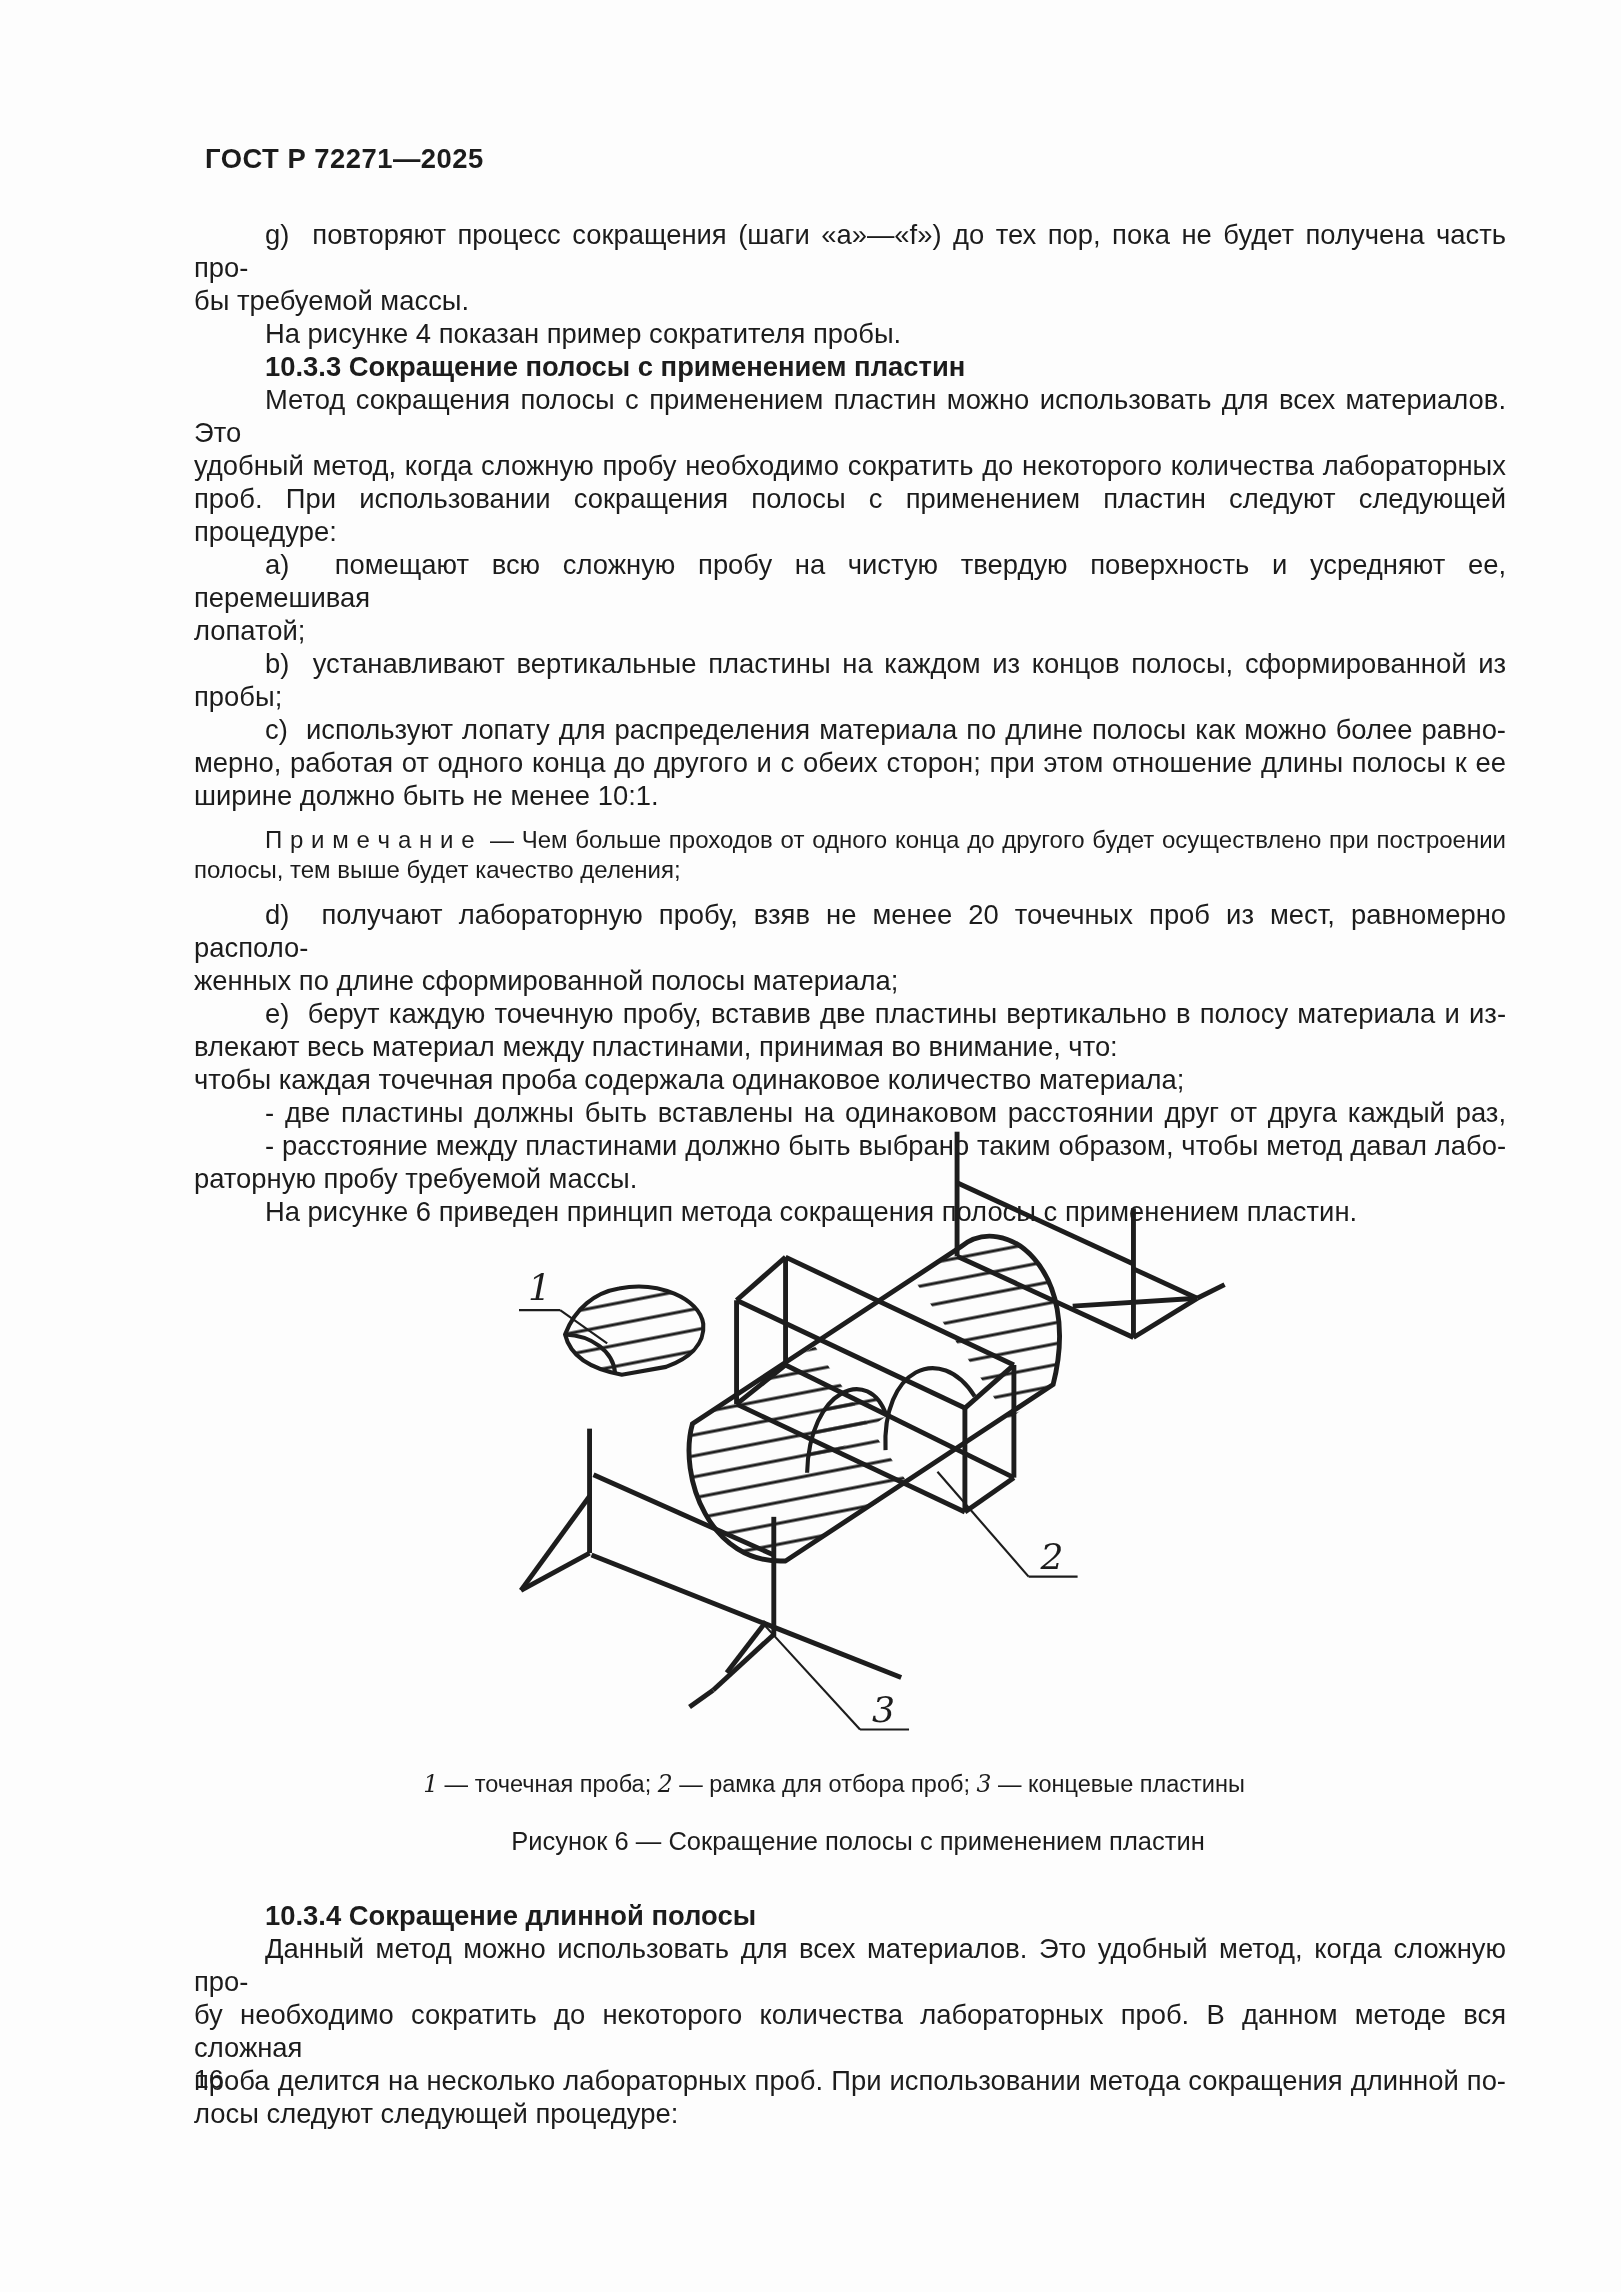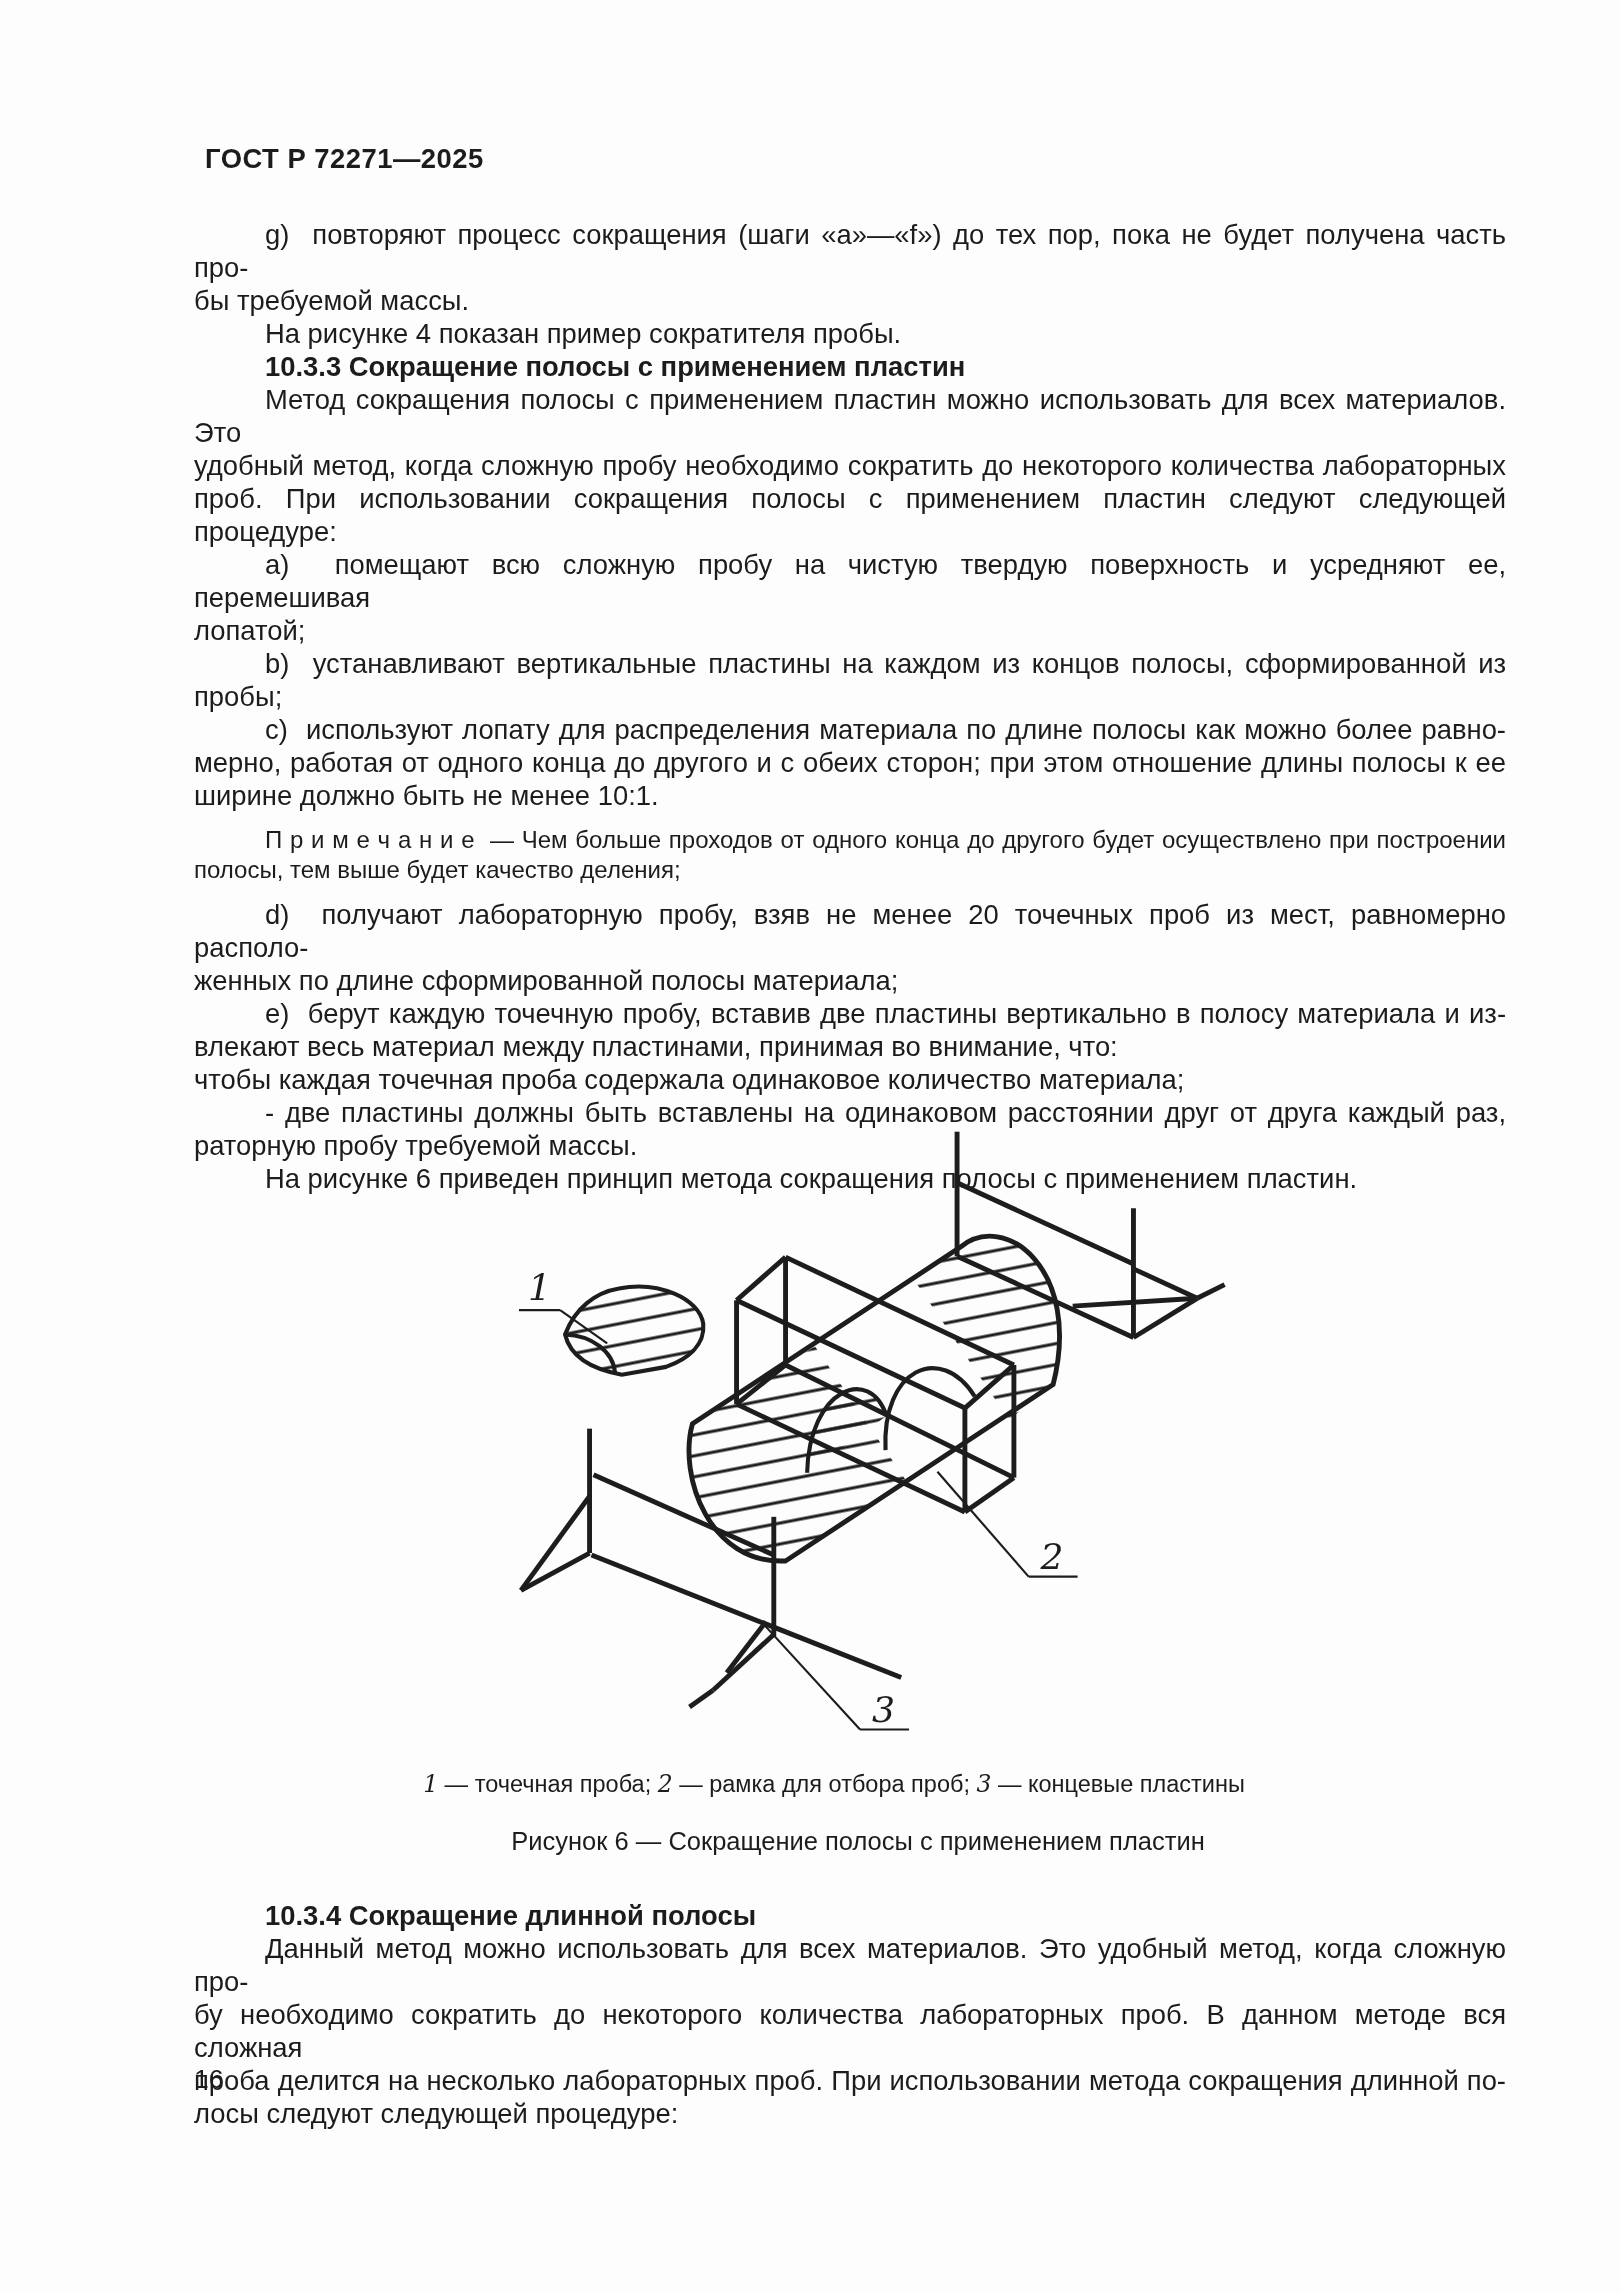--- a/index.html
+++ b/index.html
@@ -73,20 +73,21 @@
       </div>
       <div class="b">
         <div class="ln fi">e)&nbsp; берут каждую точечную пробу, вставив две пластины вертикально в полосу материала и из-</div>
         <div class="ln la">влекают весь материал между пластинами, принимая во внимание, что:</div>
       </div>
       <div class="b">
         <div class="ln la">чтобы каждая точечная проба содержала одинаковое количество материала;</div>
         <div class="ln fi">- две пластины должны быть вставлены на одинаковом расстоянии друг от друга каждый раз,</div>
       </div>
       <div class="b">
+        <div class="ln fi">- расстояние между пластинами должно быть выбрано таким образом, чтобы метод давал лабо-</div>
         <div class="ln la">раторную пробу требуемой массы.</div>
       </div>
       <div class="b">
         <div class="ln fi la">На рисунке 6 приведен принцип метода сокращения полосы с применением пластин.</div>
       </div>
     </div>
 
   <div id="figure">
     <svg width="882" height="647" viewBox="0 0 900 660">
       <defs>

